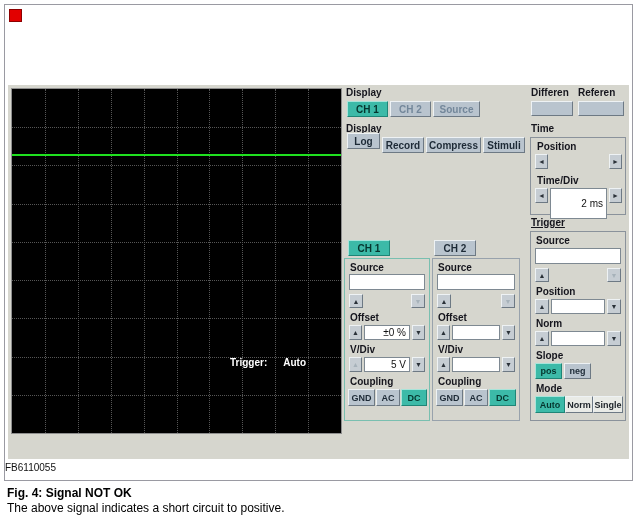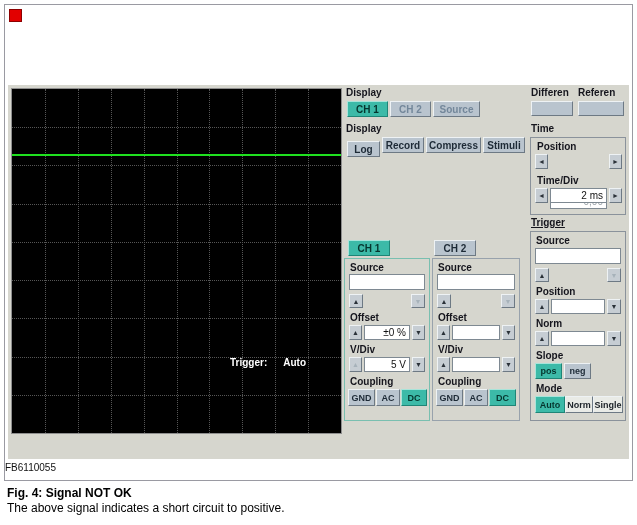--- a/index.html
+++ b/index.html
@@ -67,21 +67,21 @@
         <span>Auto</span>
       </div>
     </div>
 
     <div class="abs lbl" style="left:338px;top:2px;">Display</div>
     <div class="abs btn teal" style="left:339px;top:16px;width:41px;height:16px;">CH 1</div>
     <div class="abs btn muted" style="left:382px;top:16px;width:41px;height:16px;">CH 2</div>
     <div class="abs btn muted" style="left:425px;top:16px;width:47px;height:16px;">Source</div>
 
     <div class="abs lbl" style="left:338px;top:38px;">Display</div>
-    <div class="abs btn" style="left:339px;top:56px;width:33px;height:16px;">Log</div>
+    <div class="abs btn" style="left:339px;top:48px;width:33px;height:16px;">Log</div>
     <div class="abs btn" style="left:374px;top:52px;width:42px;height:16px;">Record</div>
     <div class="abs btn" style="left:418px;top:52px;width:55px;height:16px;">Compress</div>
     <div class="abs btn" style="left:475px;top:52px;width:42px;height:16px;">Stimuli</div>
 
     <div class="abs lbl" style="left:523px;top:2px;">Differen</div>
     <div class="abs lbl" style="left:570px;top:2px;">Referen</div>
     <div class="abs btn" style="left:523px;top:16px;width:42px;height:15px;"></div>
     <div class="abs btn" style="left:570px;top:16px;width:46px;height:15px;"></div>
 
     <div class="abs lbl" style="left:523px;top:38px;">Time</div>
@@ -91,21 +91,21 @@
           <span>◄</span>
         </div>
       <div class="abs field gray" style="left:19px;top:16px;width:57px;height:15px;margin-top:40px;">0,00</div>
       <div class="abs spin" style="left:78px;top:16px;width:13px;height:15px;">
           <span>►</span>
         </div>
       <div class="abs lbl" style="left:6px;top:37px;">Time/Div</div>
       <div class="abs spin" style="left:4px;top:50px;width:13px;height:15px;">
           <span>◄</span>
         </div>
-      <div class="abs field" style="left:19px;top:50px;width:57px;height:15px;">2 ms</div>
+      <div class="abs field" style="left:19px;top:50px;width:57px;height:31px;">2 ms</div>
       <div class="abs spin" style="left:78px;top:50px;width:13px;height:15px;">
           <span>►</span>
         </div>
     </div>
 
     <div class="abs lbl" style="left:523px;top:132px;text-decoration:underline;">Trigger</div>
     <div class="abs groupbox" style="left:522px;top:146px;width:96px;height:190px;">
       <div class="abs lbl" style="left:5px;top:3px;">Source</div>
       <input class="abs inputbox" style="left: 4px; top: 16px; width: 86px; height: 16px;" value="">
       <div class="abs spin" style="left:4px;top:36px;width:14px;height:14px;">

